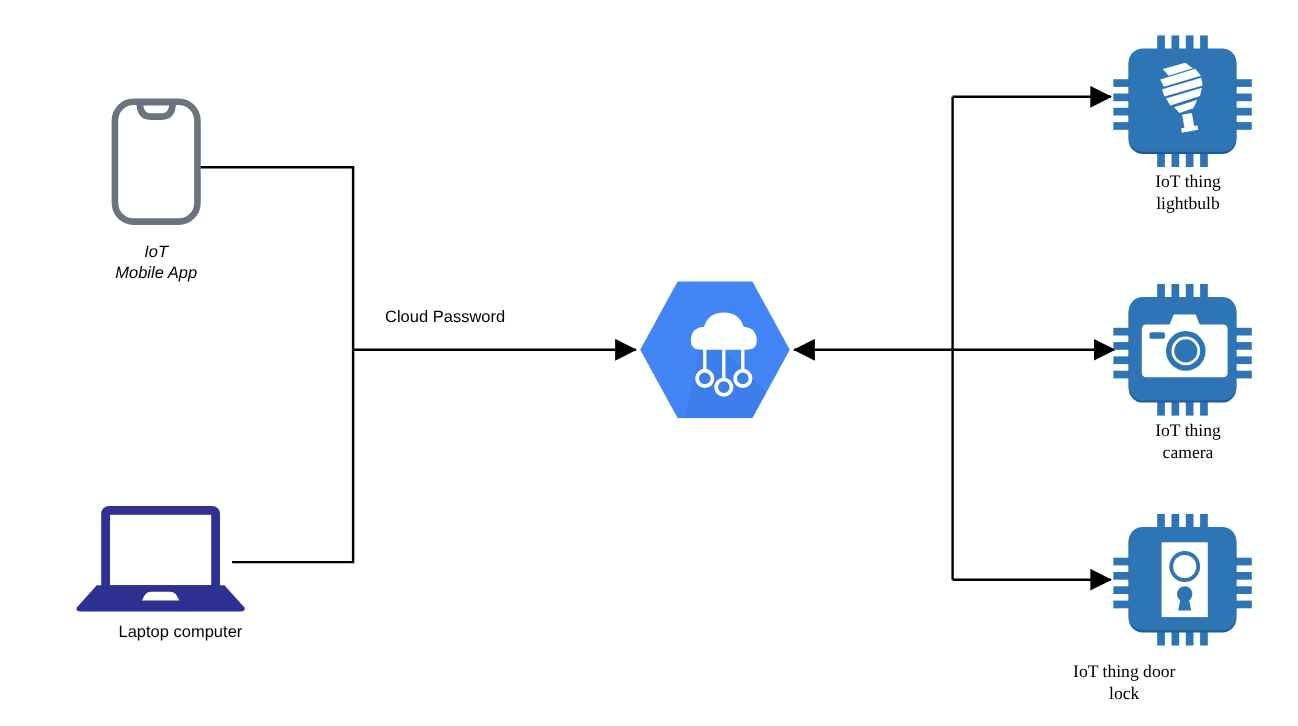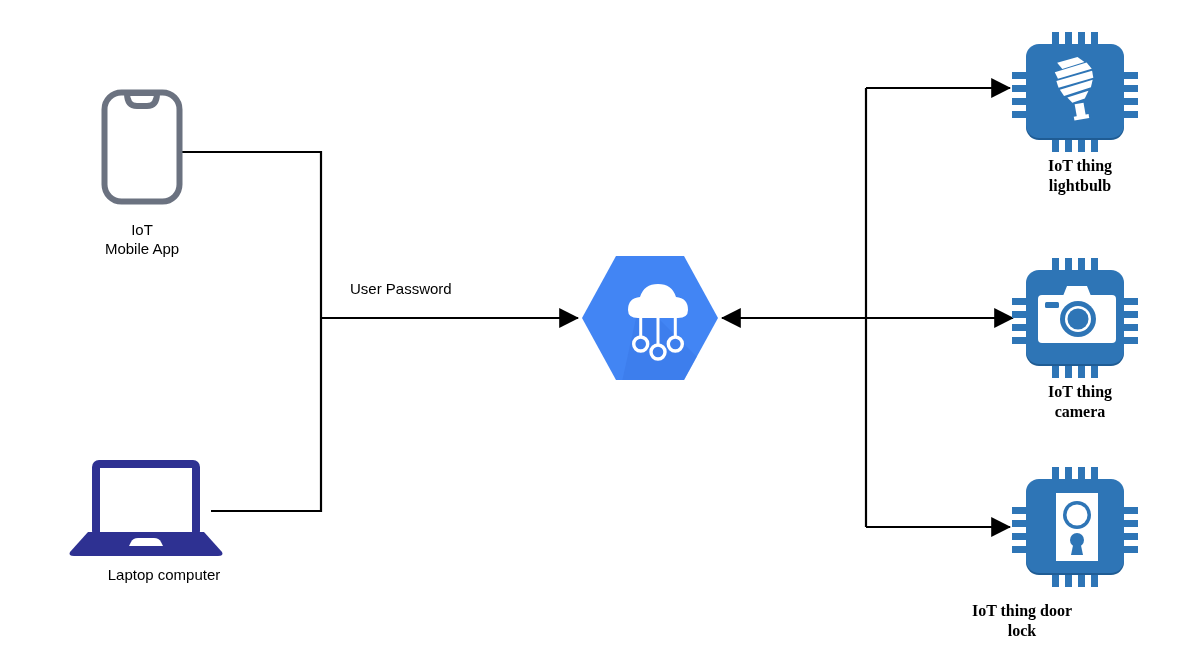--- a/index.html
+++ b/index.html
@@ -32,21 +32,20 @@
     line-height: 1.25;
     white-space: pre;
   }
   .label-sans {
     font-family: "Liberation Sans", sans-serif;
     font-size: 15px;
   }
   .label-serif {
     font-family: "Liberation Serif", serif;
     font-size: 16px;
-    font-weight: bold;
   }
   .edge-label {
     position: absolute;
     font-family: "Liberation Sans", sans-serif;
     font-size: 15px;
     color: #000000;
     white-space: pre;
   }
 </style>
 </head>
@@ -86,21 +85,21 @@
       <path d="M 866 527 L 1010 527" fill="none" stroke="#000000" stroke-width="2.2" marker-end="url(#arrow-right)"></path>
     </g>
   </svg>
 
   <div class="node" style="left:100px; top:88px;">
     <svg width="84" height="118" viewBox="0 0 84 118" xmlns="http://www.w3.org/2000/svg">
       <rect x="4.5" y="4.5" width="75" height="109" rx="17" ry="17" fill="#ffffff" stroke="#6B7280" stroke-width="6"></rect>
       <path d="M 27 5 L 57 5 Q 57 18 47 18 L 37 18 Q 27 18 27 5 Z" fill="none" stroke="#6B7280" stroke-width="6" stroke-linejoin="round"></path>
     </svg>
   </div>
-  <div class="label label-sans" style="left:62px; top:221px; width:160px;">IoT
+  <div class="label label-sans" style="left:62px; top:221px; width:160px;font-style:italic;">IoT
 Mobile App</div>
 
   <div class="node" style="left:68px; top:458px;">
     <svg width="156" height="100" viewBox="0 0 156 100" xmlns="http://www.w3.org/2000/svg">
       <rect x="24" y="2" width="108" height="78" rx="7" ry="7" fill="#2E3192"></rect>
       <rect x="32" y="10" width="92" height="64" fill="#ffffff"></rect>
       <path d="M 20 74 L 136 74 L 154 94 Q 156 98 150 98 L 6 98 Q 0 98 2 94 Z" fill="#2E3192"></path>
       <path d="M 63 84 Q 65 80 70 80 L 86 80 Q 91 80 93 84 L 95 88 L 61 88 Z" fill="#ffffff"></path>
     </svg>
   </div>
@@ -234,15 +233,15 @@
         <circle cx="65" cy="48" r="14" fill="#2E75B6"></circle>
         <circle cx="65" cy="48" r="10.5" fill="#ffffff"></circle>
         <circle cx="65" cy="73" r="7" fill="#2E75B6"></circle>
         <path d="M 61.5 76 L 68.5 76 L 71 88 L 59 88 Z" fill="#2E75B6"></path>
       </g>
     </svg>
   </div>
   <div class="label label-serif" style="left:932px; top:601px; width:180px;">IoT thing door
 lock</div>
 
-  <div class="edge-label" style="left:350px; top:280px;">User Password</div>
+  <div class="edge-label" style="left:350px; top:280px;">Cloud Password</div>
 
 </div>
 
 </body></html>

